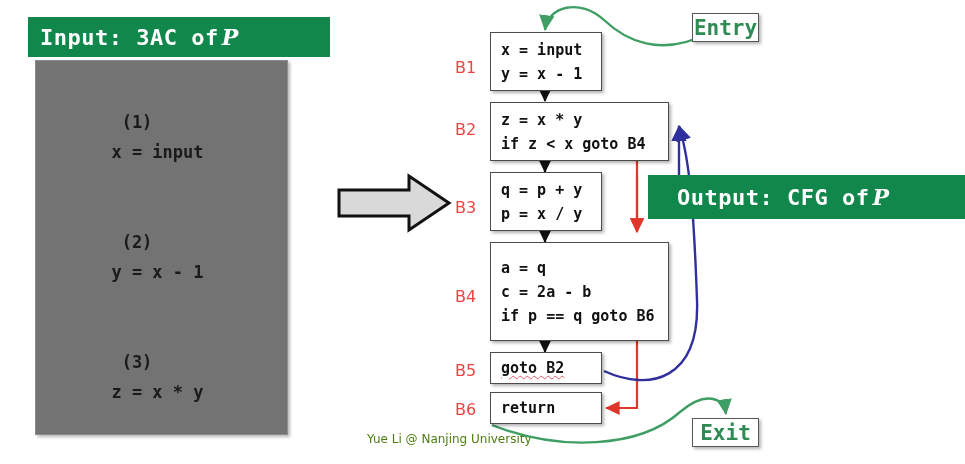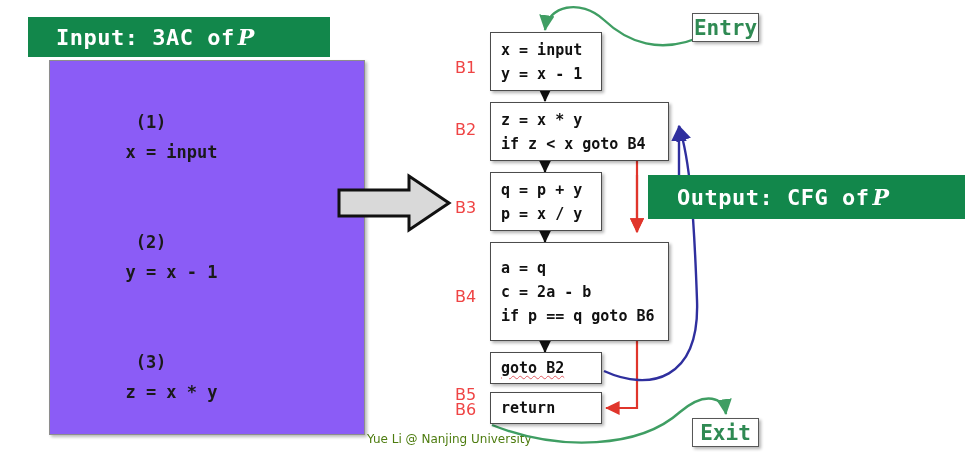--- a/index.html
+++ b/index.html
@@ -26,21 +26,21 @@
     display: flex;
     align-items: center;
     letter-spacing: 0.5px;
   }
   #input-banner {
     left: 28px;
     top: 17px;
     width: 302px;
     height: 40px;
     font-size: 22px;
-    padding-left: 28px;
+    padding-left: 12px;
     box-sizing: border-box;
   }
   #output-banner {
     left: 648px;
     top: 175px;
     width: 317px;
     height: 44px;
     font-size: 22px;
     padding-left: 29px;
     box-sizing: border-box;
@@ -48,25 +48,25 @@
   }
   .ital-p {
     font-style: italic;
     font-family: "DejaVu Serif", serif;
     font-weight: bold;
     padding-left: 3px;
   }
 
   #code-panel {
     position: absolute;
-    left: 49px;
+    left: 35px;
     top: 60px;
-    width: 316px;
+    width: 253px;
     height: 375px;
-    background: #8b5cf6;
+    background: #737373;
     border: 1px solid #8d8d8d;
     box-shadow: 2px 2px 3px rgba(0,0,0,0.28);
     box-sizing: border-box;
     padding: 16px 0 0 0;
   }
   .code-line {
     font-family: "DejaVu Sans Mono", monospace;
     font-size: 17px;
     color: #1a1a1a;
     line-height: 30px;
@@ -249,21 +249,21 @@
     <div class="stmt">p = x / y</div>
   </div>
 
   <div class="blabel" style="left:455px; top:287px;">B4</div>
   <div class="blk" style="left:490px; top:242px; width:179px; height:99px;">
     <div class="stmt">a = q</div>
     <div class="stmt">c = 2a - b</div>
     <div class="stmt">if p == q goto B6</div>
   </div>
 
-  <div class="blabel" style="left:455px; top:361px;margin-top:24px;">B5</div>
+  <div class="blabel" style="left:455px; top:361px;">B5</div>
   <div class="blk" style="left:490px; top:352px; width:112px; height:32px;">
     <div class="stmt sq">goto B2</div>
   </div>
 
   <div class="blabel" style="left:455px; top:400px;">B6</div>
   <div class="blk" style="left:490px; top:392px; width:112px; height:32px;">
     <div class="stmt">return</div>
   </div>
 
   <div class="endnode" style="left:692px; top:13px; width:67px; height:29px;">Entry</div>

